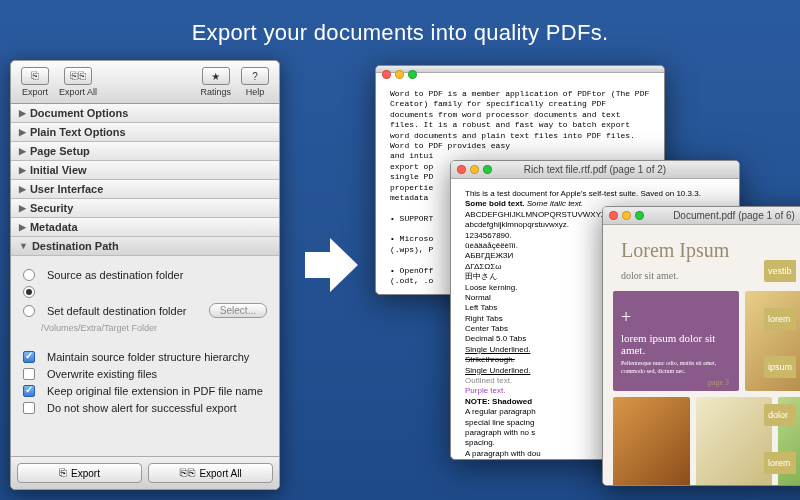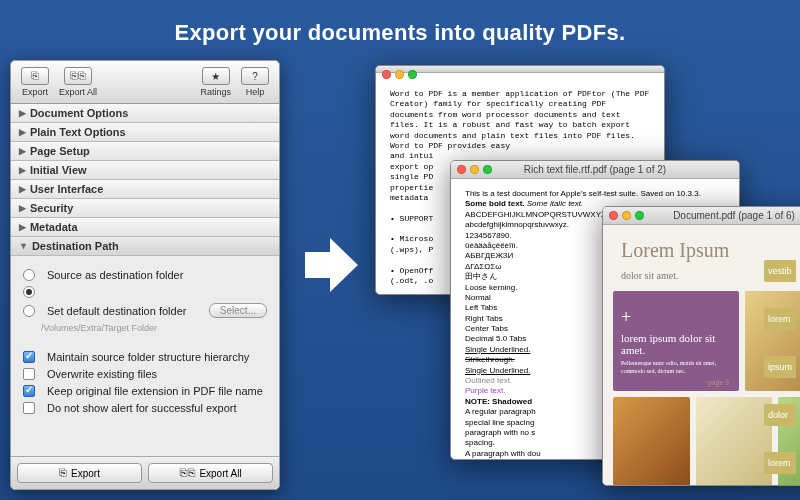--- a/index.html
+++ b/index.html
@@ -1,17 +1,17 @@
 <!DOCTYPE html>
 <html><head>
 <meta charset="utf-8">
 <style>
 * { box-sizing: border-box; margin: 0; padding: 0; }
 body { width: 800px; height: 500px; background: linear-gradient(180deg, #2a5a9e 0%, #1e4a88 100%); font-family: "Lucida Grande", "Helvetica Neue", Arial, sans-serif; font-size: 11px; overflow: hidden; position: relative; }
-.hero-text { position: absolute; top: 20px; left: 0; right: 0; text-align: center; color: #fff; font-size: 22px; font-weight: 700; letter-spacing: 0.3px; }
+.hero-text { position: absolute; top: 20px; left: 0; right: 0; text-align: center; color: #fff; font-size: 22px; font-weight: 400; letter-spacing: 0.3px; }
 .left-panel { position: absolute; left: 10px; top: 60px; width: 270px; height: 430px; background: #ececec; border: 1px solid #999; border-radius: 5px; box-shadow: 0 4px 20px rgba(0,0,0,0.5); display: flex; flex-direction: column; }
 .toolbar { background: linear-gradient(180deg, #fcfcfc 0%, #d8d8d8 100%); border-bottom: 1px solid #999; padding: 4px 6px; display: flex; align-items: flex-end; gap: 2px; border-radius: 5px 5px 0 0; }
 .tool-btn { display: flex; flex-direction: column; align-items: center; gap: 2px; padding: 2px 4px; font-size: 9px; color: #333; cursor: default; }
 .tool-btn .ico { width: 28px; height: 18px; background: linear-gradient(180deg, #fff 0%, #ddd 100%); border: 1px solid #888; border-radius: 3px; display: flex; align-items: center; justify-content: center; font-size: 10px; }
 .tool-spacer { flex: 1; }
 .accordion { flex: 1; overflow: hidden; }
 .acc-row { background: linear-gradient(180deg, #f8f8f8 0%, #e4e4e4 100%); border-bottom: 1px solid #bbb; padding: 3px 8px; font-size: 11px; font-weight: bold; color: #333; display: flex; align-items: center; gap: 4px; cursor: default; }
 .acc-row.open { background: linear-gradient(180deg, #eaeaea 0%, #d5d5d5 100%); }
 .tri { font-size: 9px; color: #666; }
 .acc-body { background: #ececec; padding: 8px 12px 6px; font-size: 11px; color: #222; }

